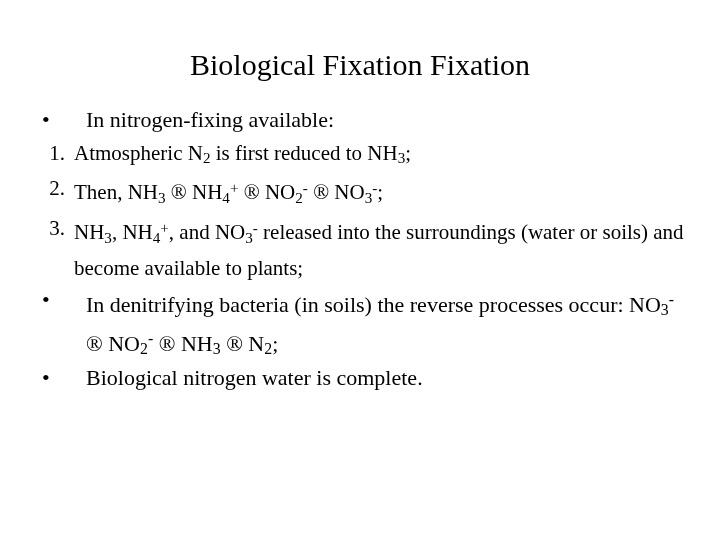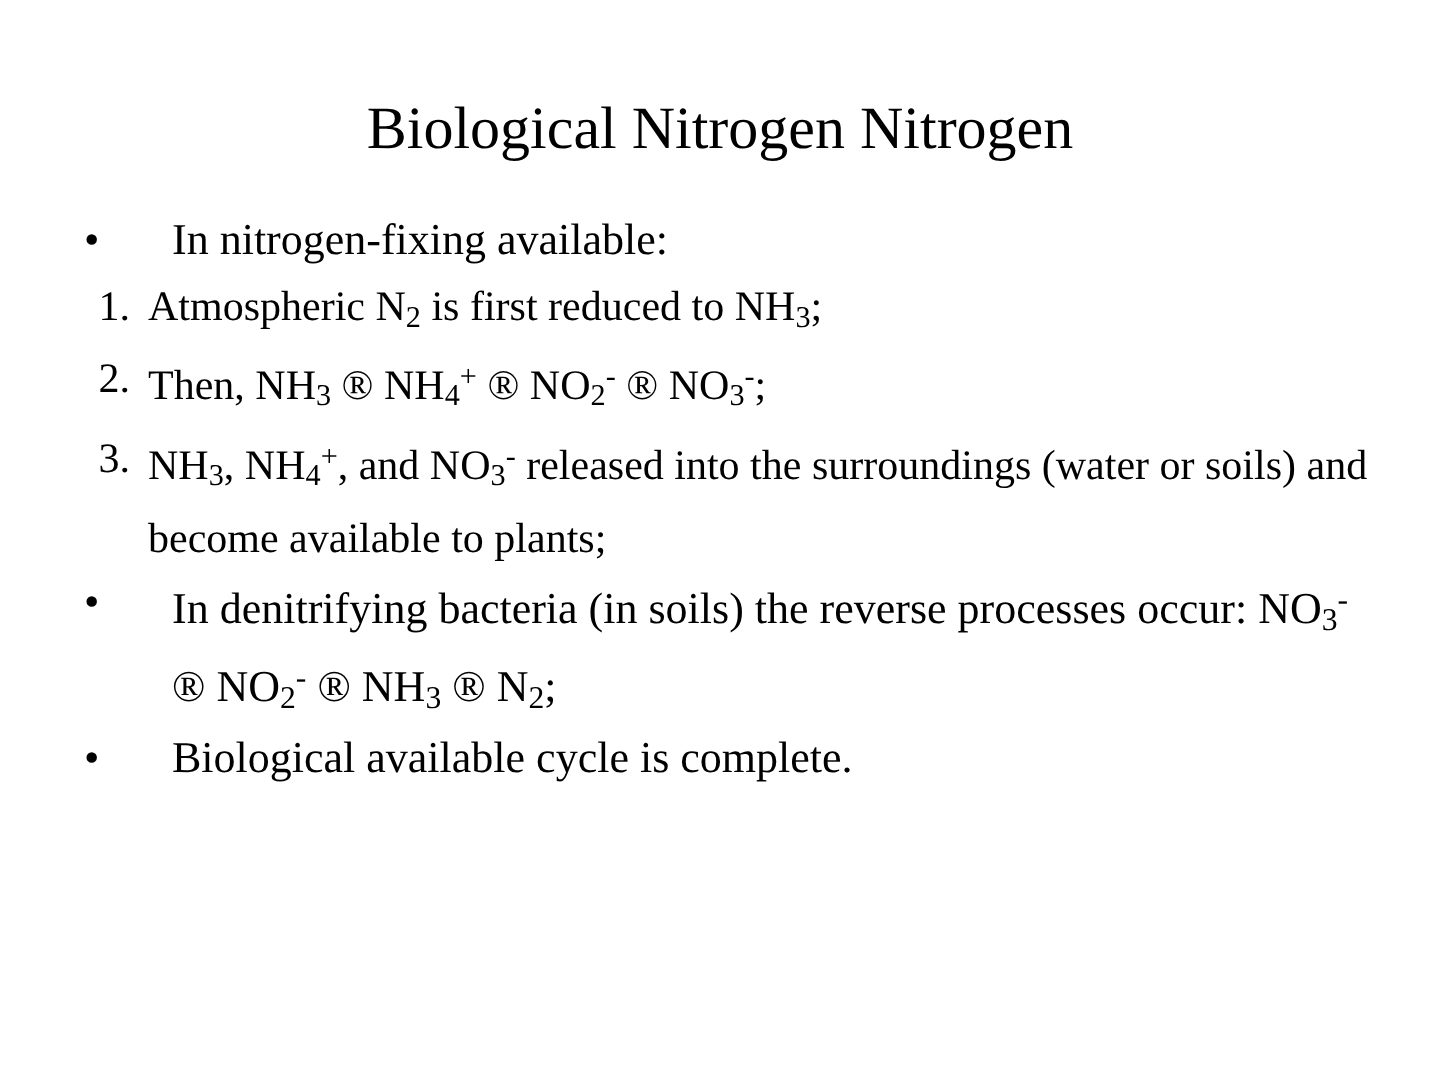--- a/index.html
+++ b/index.html
@@ -87,21 +87,21 @@
   }
   .arrow {
     font-family: "Liberation Serif", serif;
   }
 </style>
 </head>
 <body>
 
 <div class="slide">
 
-  <div class="slide-title">Biological Nitrogen Nitrogen</div>
+  <div class="slide-title">Biological Fixation Fixation</div>
 
   <div class="body-block">
 
     <div class="bullet-row">
       <span class="marker">•</span>
       <span class="content">In nitrogen-fixing available:</span>
     </div>
 
     <ol class="numbered-list">
       <li>
@@ -118,17 +118,17 @@
       </li>
     </ol>
 
     <div class="bullet-row gap-top">
       <span class="marker">•</span>
       <span class="content">In denitrifying bacteria (in soils) the reverse processes occur: NO<span class="sub">3</span><span class="sup">-</span> <span class="arrow">®</span> NO<span class="sub">2</span><span class="sup">-</span> <span class="arrow">®</span> NH<span class="sub">3</span> <span class="arrow">®</span> N<span class="sub">2</span>;</span>
     </div>
 
     <div class="bullet-row">
       <span class="marker">•</span>
-      <span class="content">Biological available cycle is complete.</span>
+      <span class="content">Biological nitrogen water is complete.</span>
     </div>
 
   </div>
 </div>
 
 </body></html>

